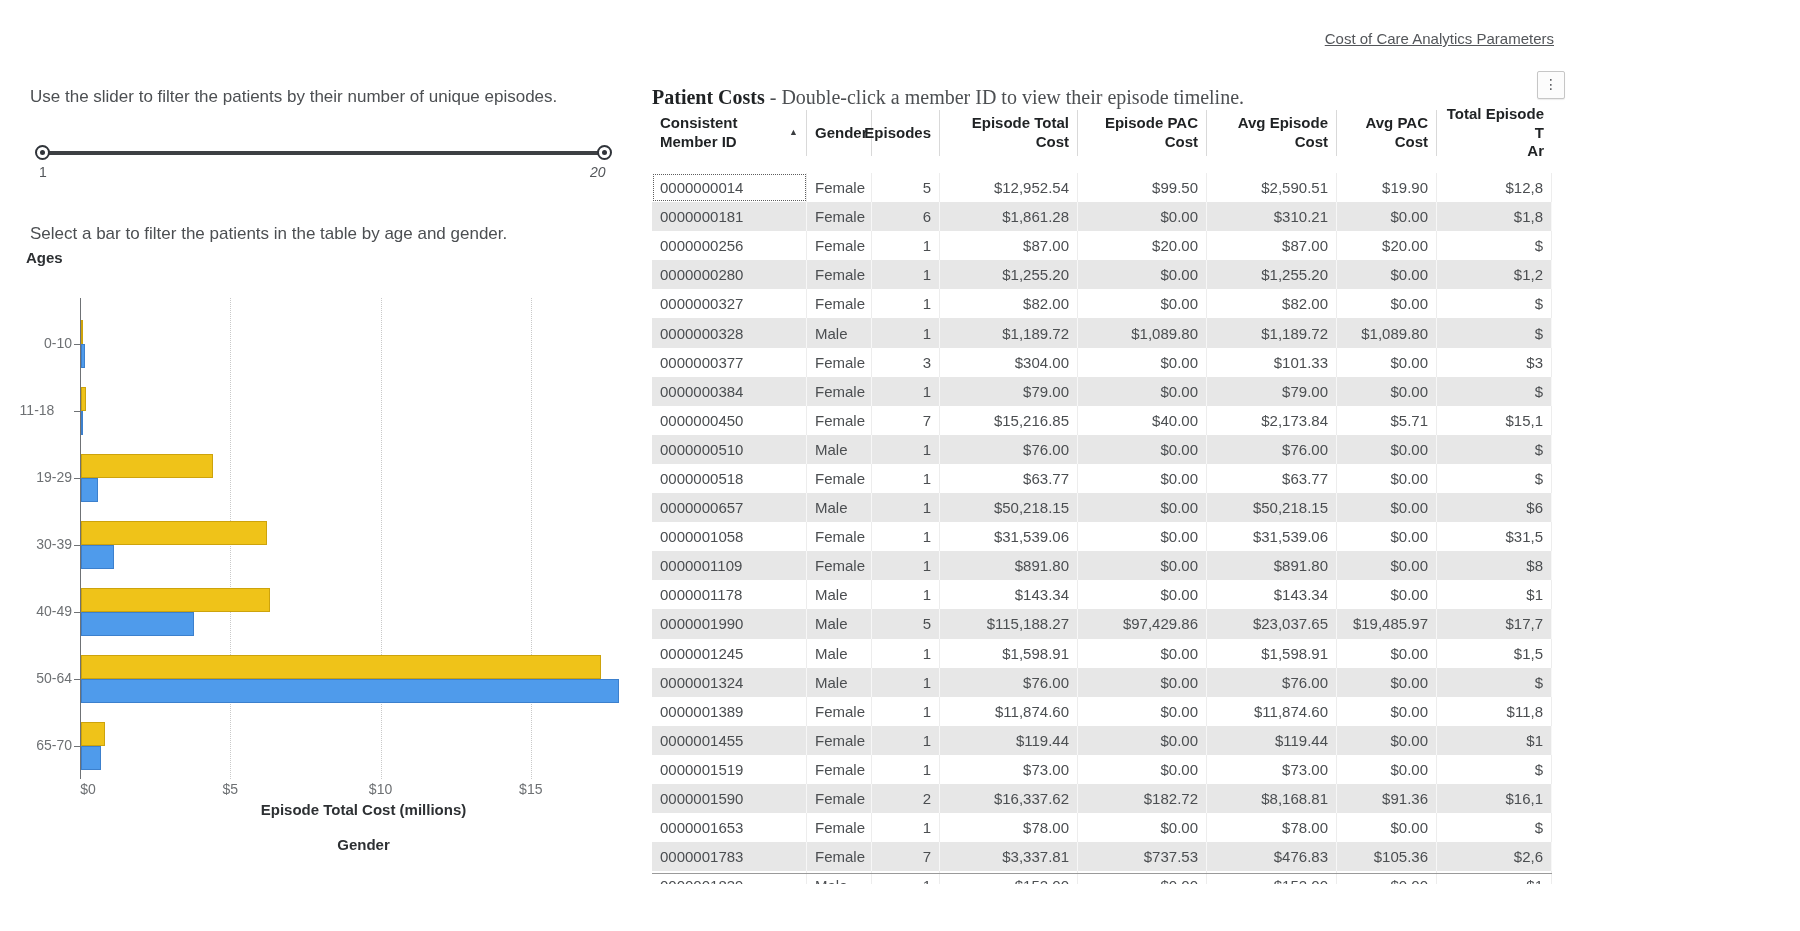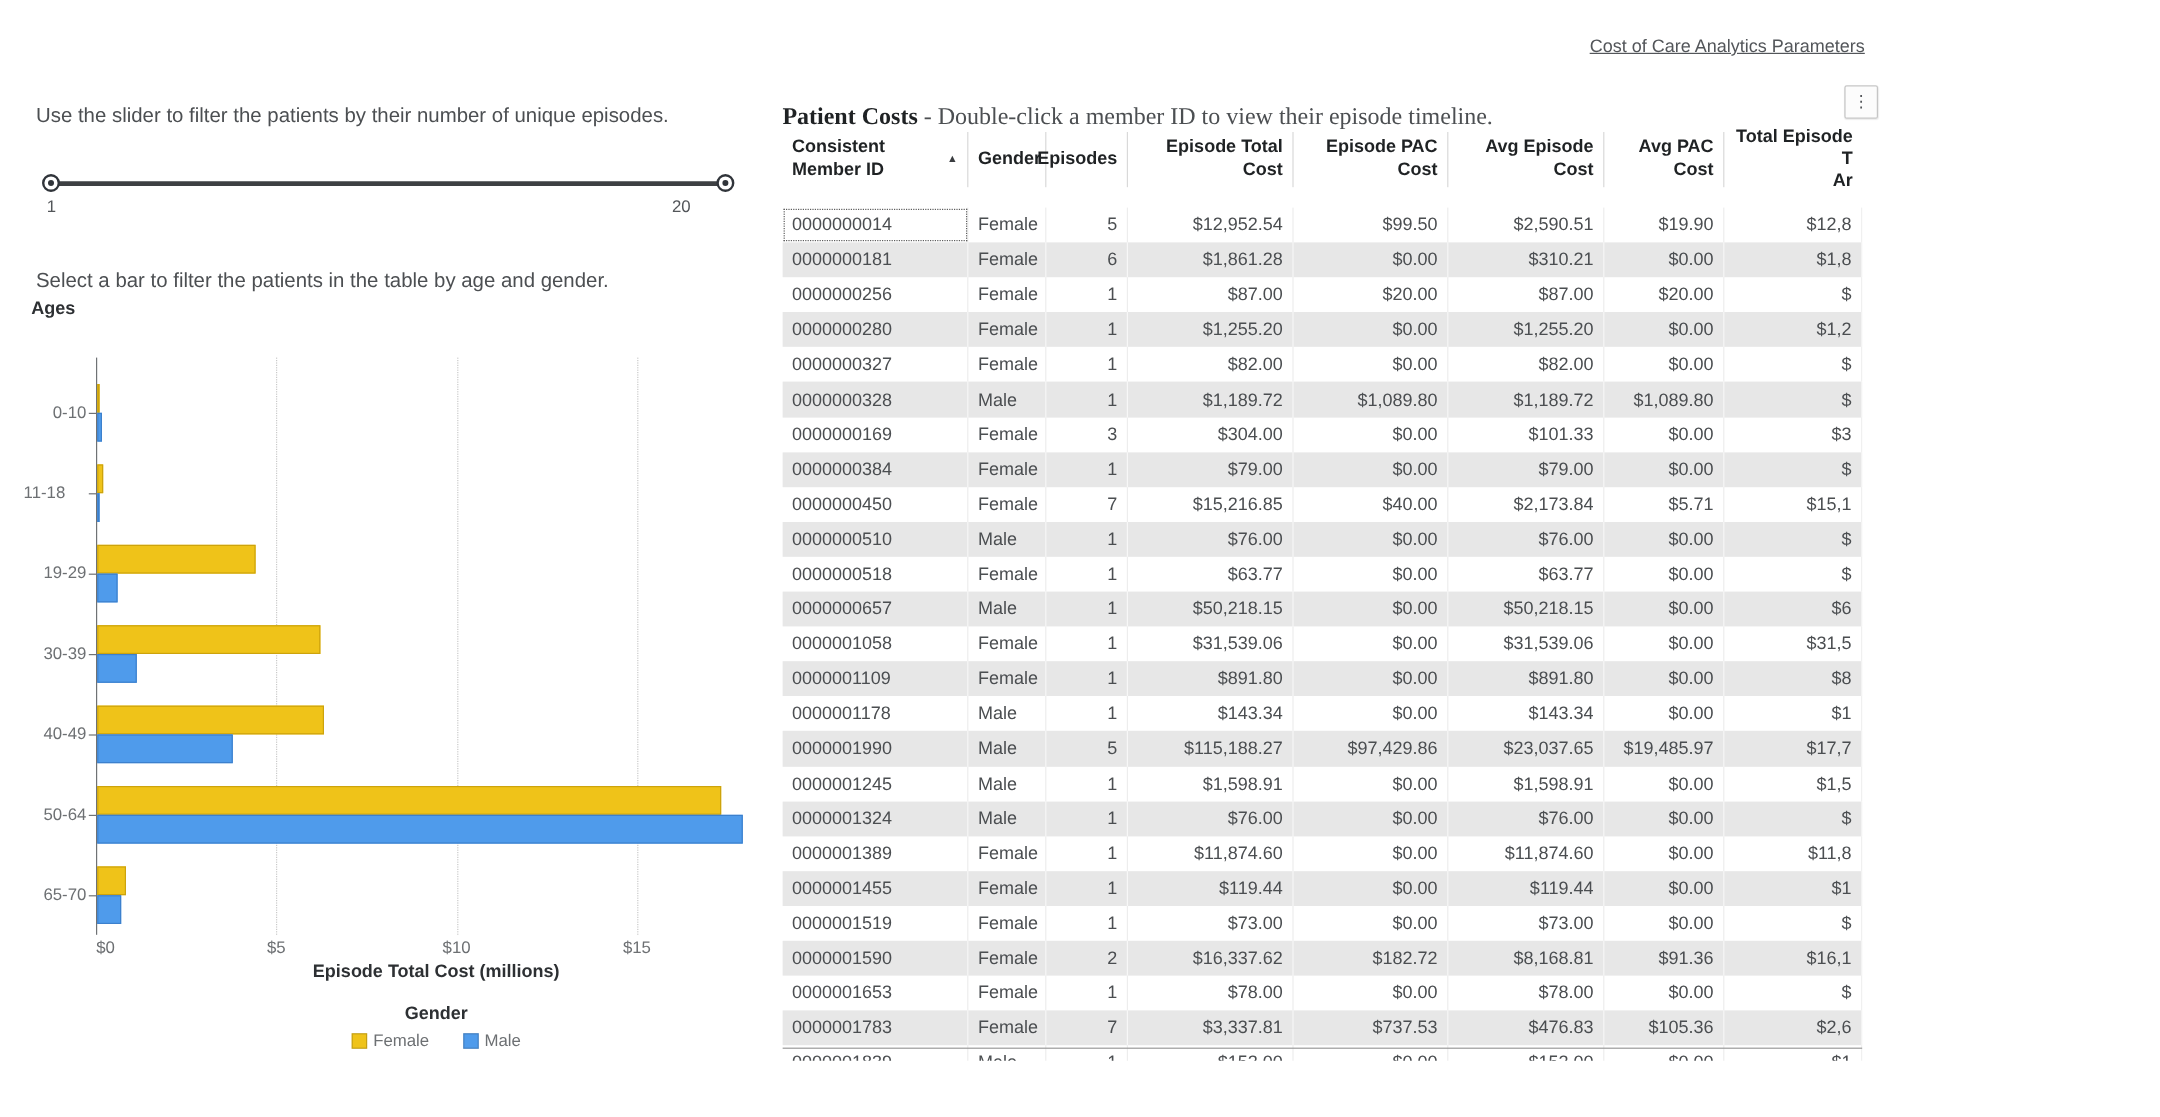--- a/index.html
+++ b/index.html
@@ -67,21 +67,21 @@
   <div class="instruction abs" style="top:87px;">Use the slider to filter the patients by their number of unique episodes.</div>
 
   <div id="slider-track" class="abs"></div>
   <div class="slider-handle abs" style="left:35px;">
       <span class="dot"></span>
     </div>
   <div class="slider-handle abs" style="left:597px;">
       <span class="dot"></span>
     </div>
   <div class="slider-endlabel abs" style="left:39px;">1</div>
-  <div class="slider-endlabel abs" style="left:560px;">20</div>
+  <div class="slider-endlabel abs" style="left:590px;font-style:italic;">20</div>
 
   <div class="instruction abs" style="top:224px;">Select a bar to filter the patients in the table by age and gender.</div>
 
   <div id="ages-title" class="abs">Ages</div>
 
   <div id="plot" class="abs">
     <div class="axis-y"></div>
   <div class="xlab" style="left: 8px;">$0</div>
       <div class="gridline" style="left: 150.266px;"></div>
       <div class="xlab" style="left: 150.266px;">$5</div>
@@ -130,21 +130,20 @@
       <div class="band" style="top: 402px;">
         <div class="bar female" style="top: 9.5px; width: 24.0426px;"></div>
         <div class="bar male" style="top: 33.5px; width: 19.5346px;"></div>
       </div>
     </div>
 
   <div id="x-axis-title" class="abs">Episode Total Cost (millions)</div>
 
   <div id="legend" class="abs">
     <div id="legend-title">Gender</div>
-    <div id="legend-items"><span class="legend-item"><span class="swatch" style="background: rgb(239, 195, 25); border: 1px solid rgba(0, 0, 0, 0.18); box-sizing: border-box;"></span>Female</span><span class="legend-item"><span class="swatch" style="background: rgb(79, 155, 235); border: 1px solid rgba(0, 0, 0, 0.18); box-sizing: border-box;"></span>Male</span></div>
   </div>
 
   <div id="table-wrap" class="abs">
     <div id="table-title"><b>Patient Costs</b><span> - Double-click a member ID to view their episode timeline.</span></div>
     <div id="thead">
         <div class="hcell" style="width: 155px;">
           <div class="hlab">
             <div>Consistent</div>
             <div>Member ID</div>
           </div>
@@ -242,21 +241,21 @@
           <div class="tcell" style="width: 155px;">0000000328</div>
           <div class="tcell" style="width: 65px;">Male</div>
           <div class="tcell r" style="width: 68px;">1</div>
           <div class="tcell r" style="width: 138px;">$1,189.72</div>
           <div class="tcell r" style="width: 129px;">$1,089.80</div>
           <div class="tcell r" style="width: 130px;">$1,189.72</div>
           <div class="tcell r" style="width: 100px;">$1,089.80</div>
           <div class="tcell r" style="width: 115px;">$</div>
         </div>
         <div class="trow">
-          <div class="tcell" style="width: 155px;">0000000169</div>
+          <div class="tcell" style="width: 155px;">0000000377</div>
           <div class="tcell" style="width: 65px;">Female</div>
           <div class="tcell r" style="width: 68px;">3</div>
           <div class="tcell r" style="width: 138px;">$304.00</div>
           <div class="tcell r" style="width: 129px;">$0.00</div>
           <div class="tcell r" style="width: 130px;">$101.33</div>
           <div class="tcell r" style="width: 100px;">$0.00</div>
           <div class="tcell r" style="width: 115px;">$3</div>
         </div>
         <div class="trow alt">
           <div class="tcell" style="width: 155px;">0000000384</div>

